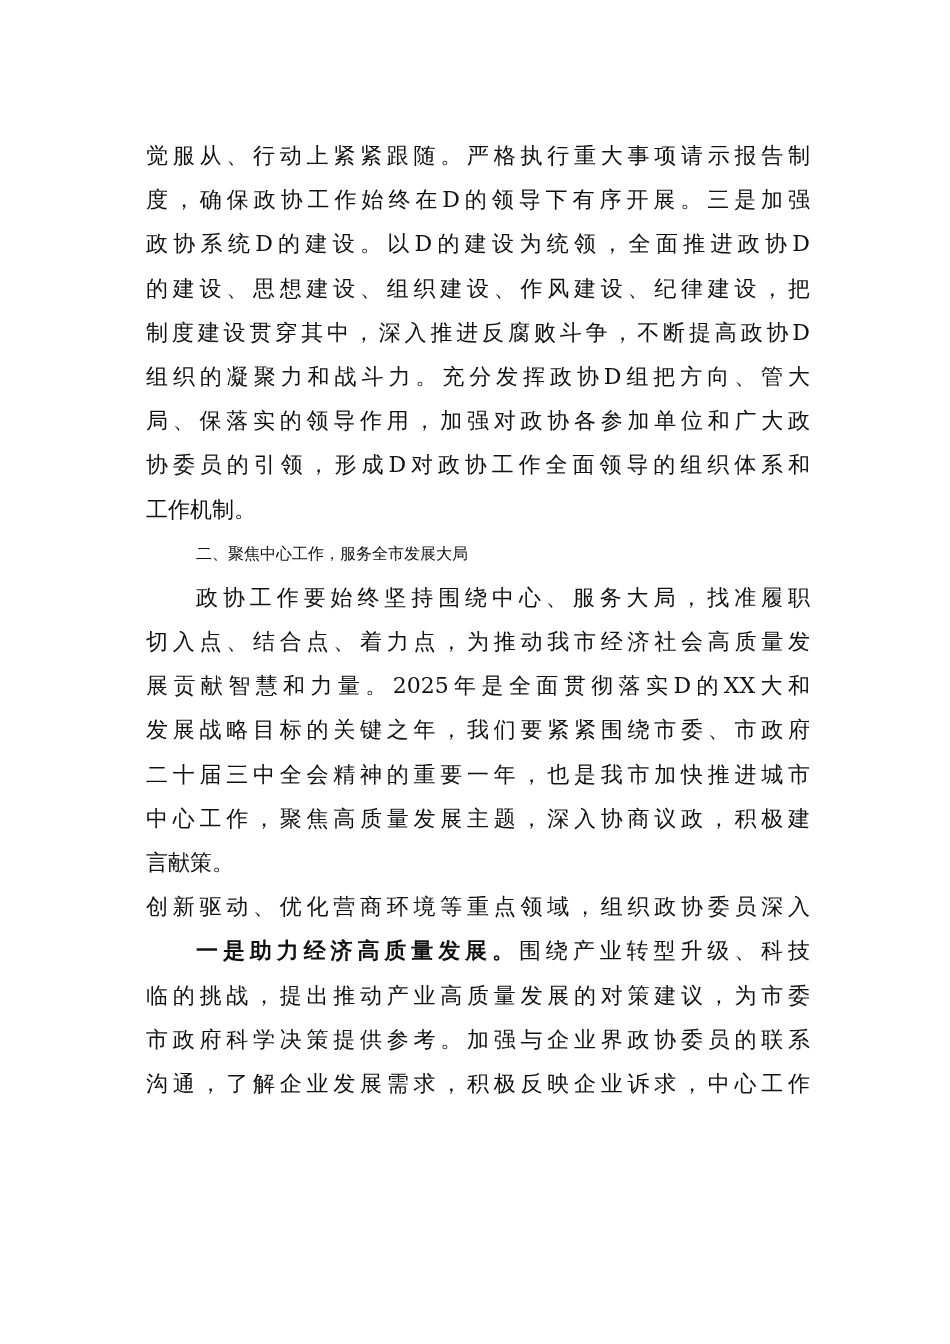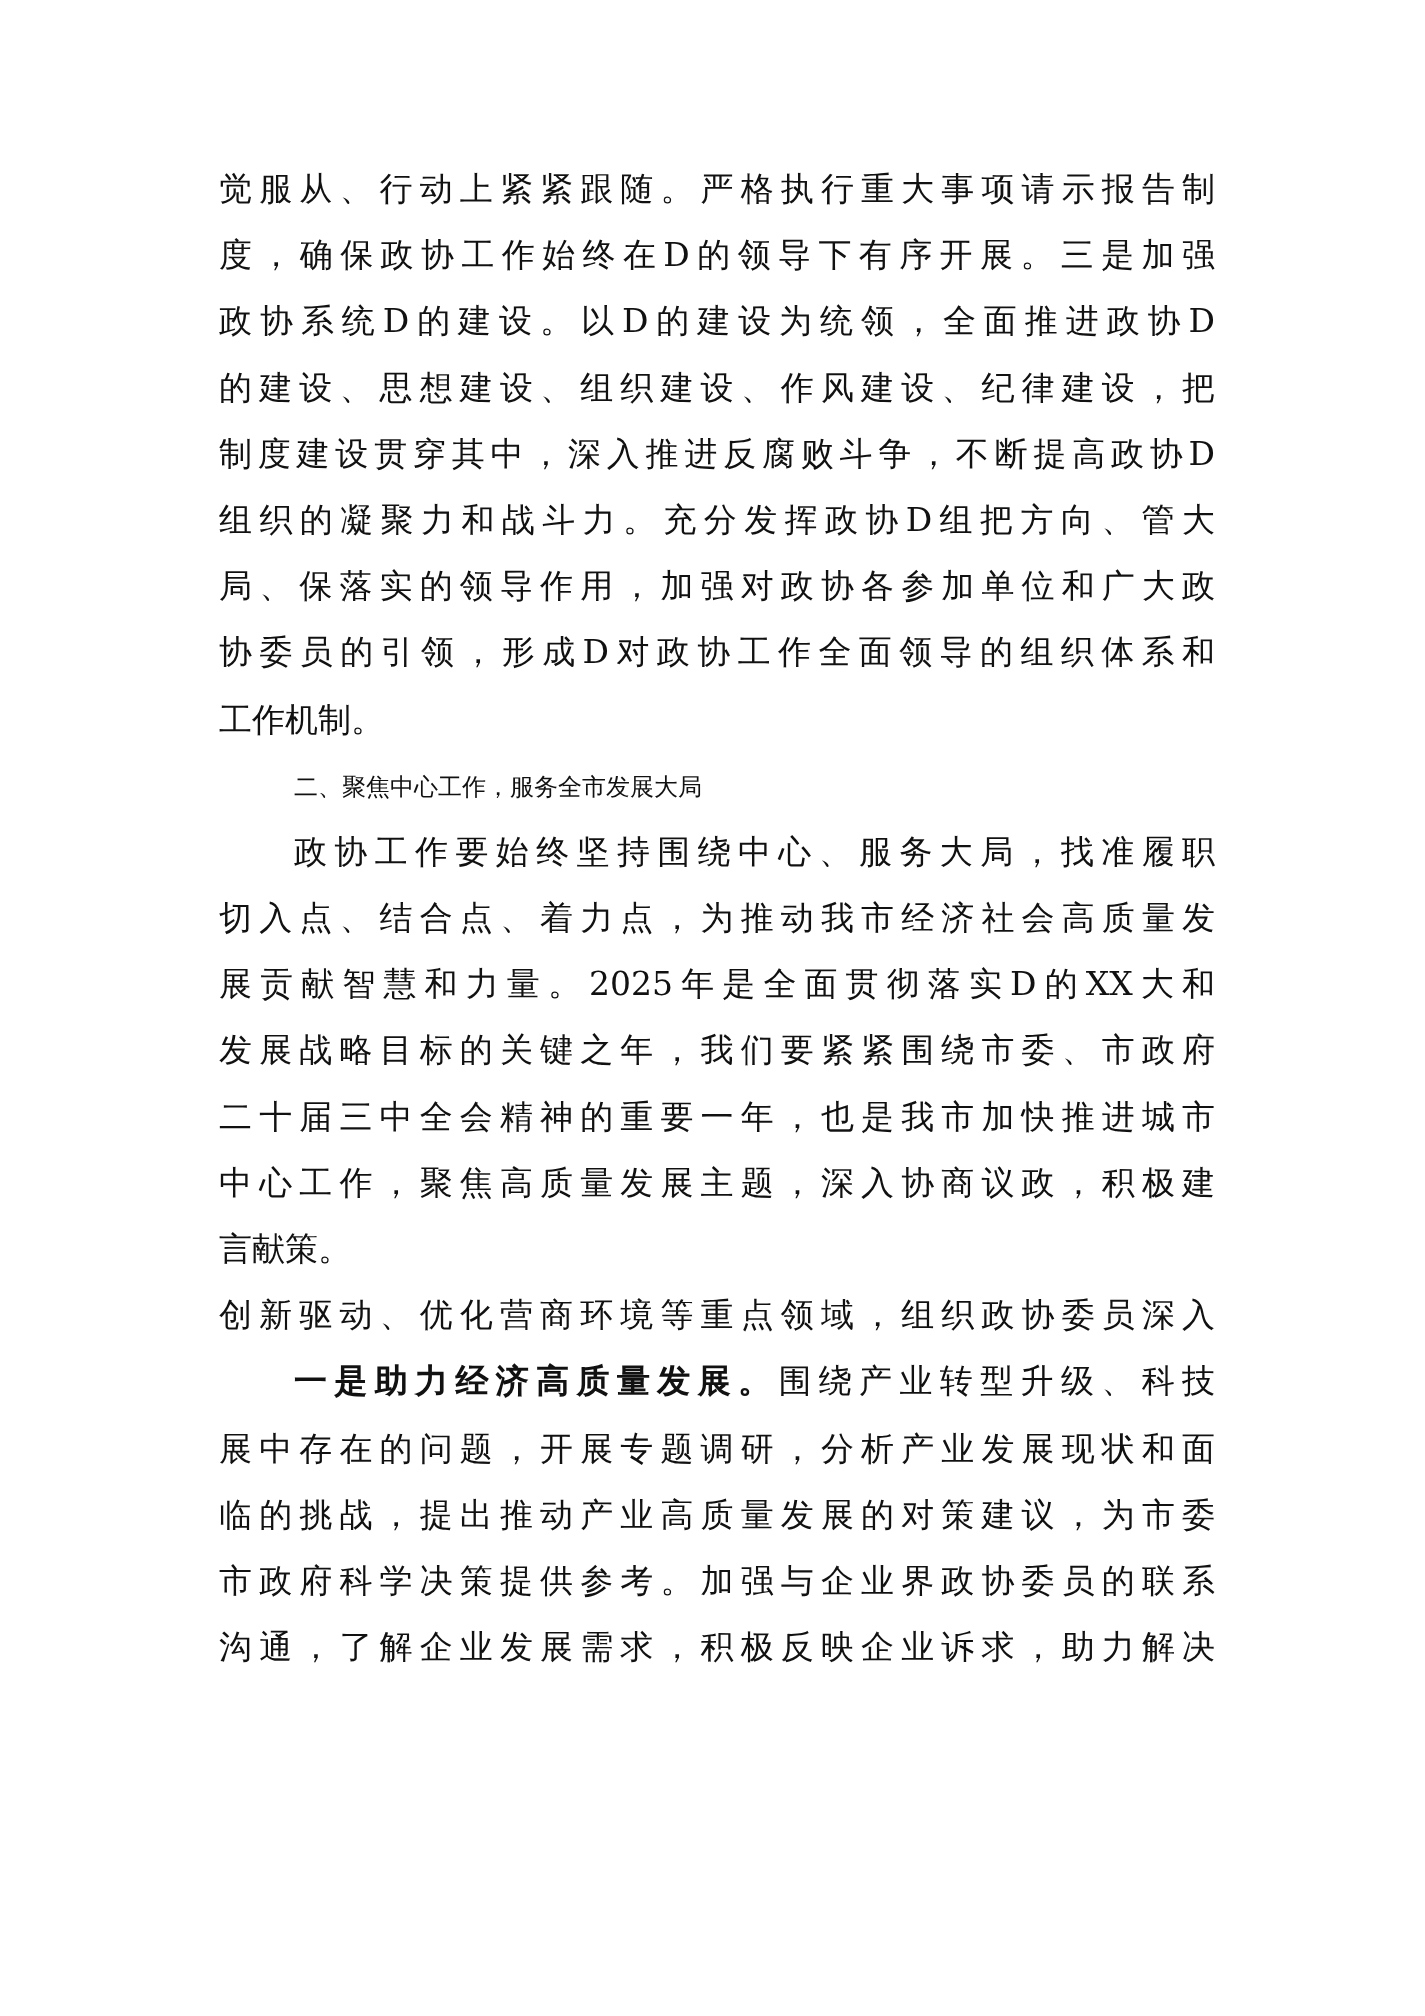--- a/index.html
+++ b/index.html
@@ -11,21 +11,21 @@
       width: 950px;
       height: 1344px;
       position: relative;
       overflow: hidden;
       font-family: "DejaVu Serif", "Liberation Serif", serif;
       color: #111111;
     }
     .page {
       position: absolute;
       left: 146px;
-      top: 105px;
+      top: 134px;
       width: 664px;
     }
     .line {
       display: block;
       height: 44.2px;
       line-height: 44.2px;
       font-size: 22px;
       white-space: nowrap;
       text-align: justify;
       text-align-last: justify;
@@ -75,19 +75,18 @@
     <span class="line">展贡献智慧和力量。2025年是全面贯彻落实D的XX大和</span>
     <span class="line">发展战略目标的关键之年，我们要紧紧围绕市委、市政府</span>
     <span class="line">二十届三中全会精神的重要一年，也是我市加快推进城市</span>
     <span class="line">中心工作，聚焦高质量发展主题，深入协商议政，积极建</span>
     <span class="line last">言献策。</span>
   </div>
 
   <div class="para">
     <span class="line">创新驱动、优化营商环境等重点领域，组织政协委员深入</span>
     <span class="line indent"><span class="bold">一是助力经济高质量发展。</span><span>围绕产业转型升级、科技</span></span>
-    <span class="line">展中存在的问题，开展专题调研，分析产业发展现状和面</span>
     <span class="line">临的挑战，提出推动产业高质量发展的对策建议，为市委</span>
     <span class="line">市政府科学决策提供参考。加强与企业界政协委员的联系</span>
-    <span class="line">沟通，了解企业发展需求，积极反映企业诉求，助力解决</span>
+    <span class="line">沟通，了解企业发展需求，积极反映企业诉求，中心工作</span>
   </div>
 
 </div>
 
 </body></html>

